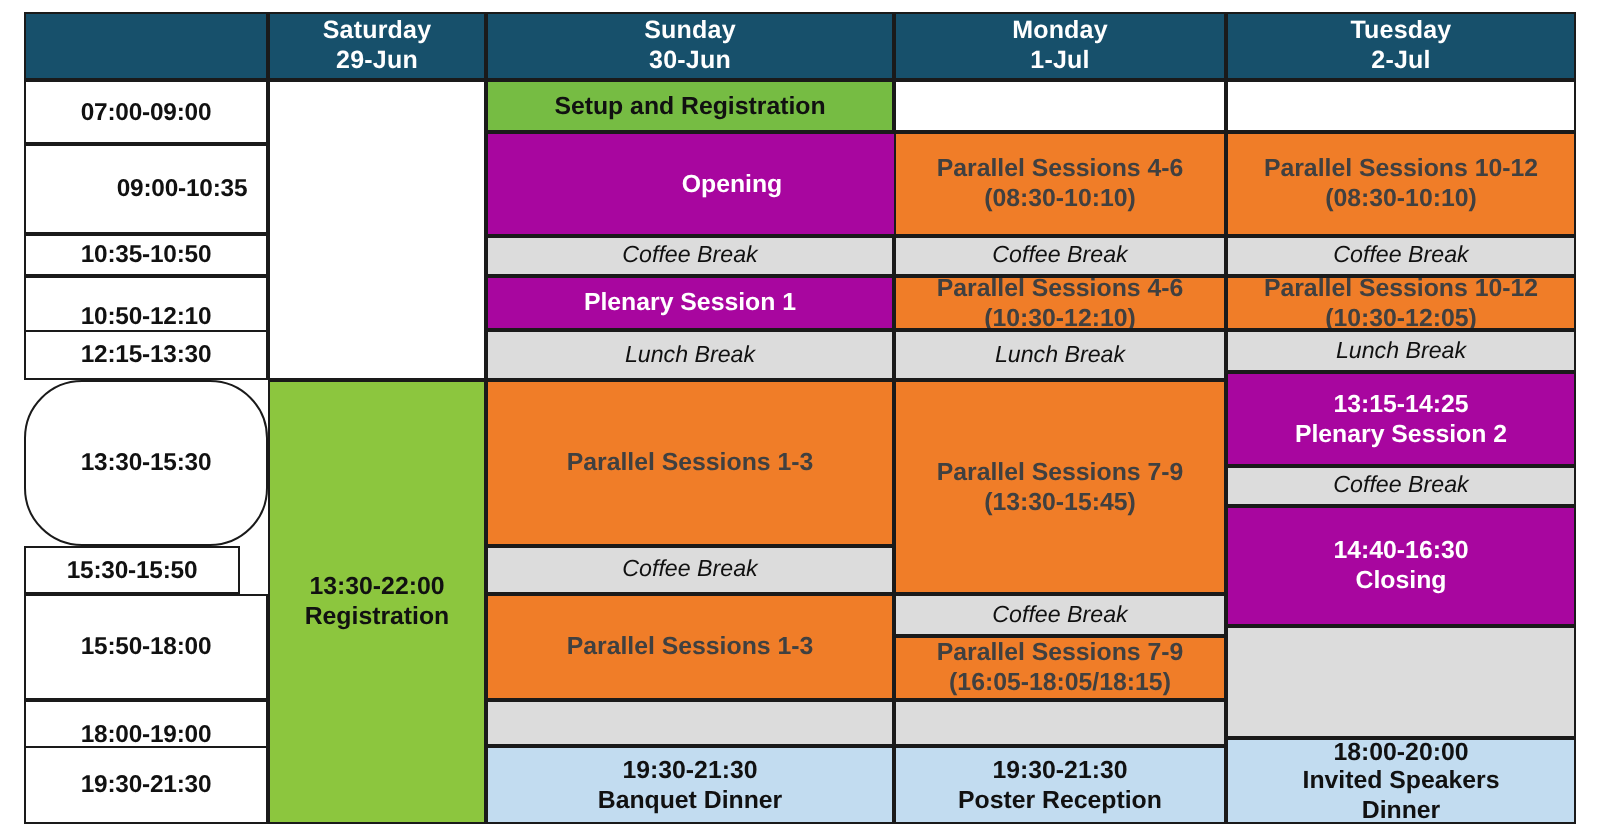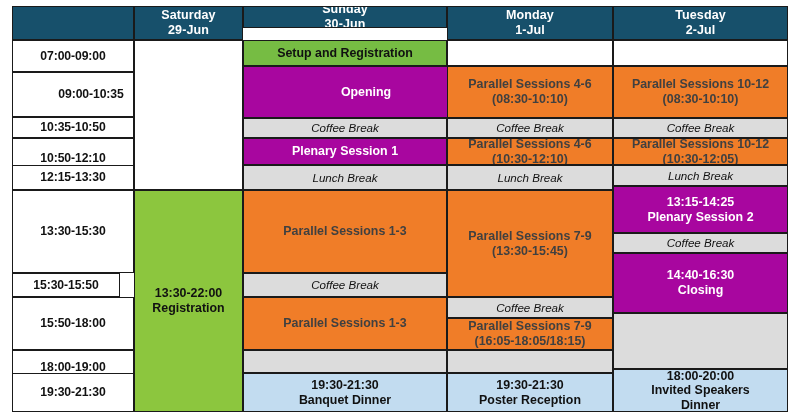--- a/index.html
+++ b/index.html
@@ -104,21 +104,21 @@
 
   <div class="cell hdr-blank" style="left:12px; top:6px; width:122px; height:34px;"></div>
 
   <div class="cell hdr" style="left:134px; top:6px; width:109px; height:34px;">
     <span class="cell-inner">
       <span>Saturday</span><br>
       <span>29-Jun</span>
     </span>
   </div>
 
-  <div class="cell hdr" style="left:243px; top:6px; width:204px; height:22px;">
+  <div class="cell hdr" style="left:243px; top:6px; width:204px; height:34px;">
     <span class="cell-inner">
       <span>Sunday</span><br>
       <span>30-Jun</span>
     </span>
   </div>
 
   <div class="cell hdr" style="left:447px; top:6px; width:166px; height:34px;">
     <span class="cell-inner">
       <span>Monday</span><br>
       <span>1-Jul</span>
@@ -140,21 +140,21 @@
   </div>
   <div class="cell time" style="left:12px; top:117px; width:122px; height:21px;">
     <span class="cell-inner">10:35-10:50</span>
   </div>
   <div class="cell time" style="left:12px; top:138px; width:122px; height:41px;">
     <span class="cell-inner">10:50-12:10</span>
   </div>
   <div class="cell time" style="left:12px; top:165px; width:122px; height:25px;">
     <span class="cell-inner">12:15-13:30</span>
   </div>
-  <div class="cell time" style="left:12px; top:190px; width:122px; height:83px;">
+  <div class="cell time" style="left:12px; top:190px; width:122px; height:83px;border-radius:29px;">
     <span class="cell-inner">13:30-15:30</span>
   </div>
   <div class="cell time" style="left:12px; top:273px; width:108px; height:24px;justify-content:flex-end;">
     <span class="cell-inner">15:30-15:50</span>
   </div>
   <div class="cell time" style="left:12px; top:297px; width:122px; height:53px;">
     <span class="cell-inner">15:50-18:00</span>
   </div>
   <div class="cell time" style="left:12px; top:350px; width:122px; height:35px;">
     <span class="cell-inner">18:00-19:00</span>

